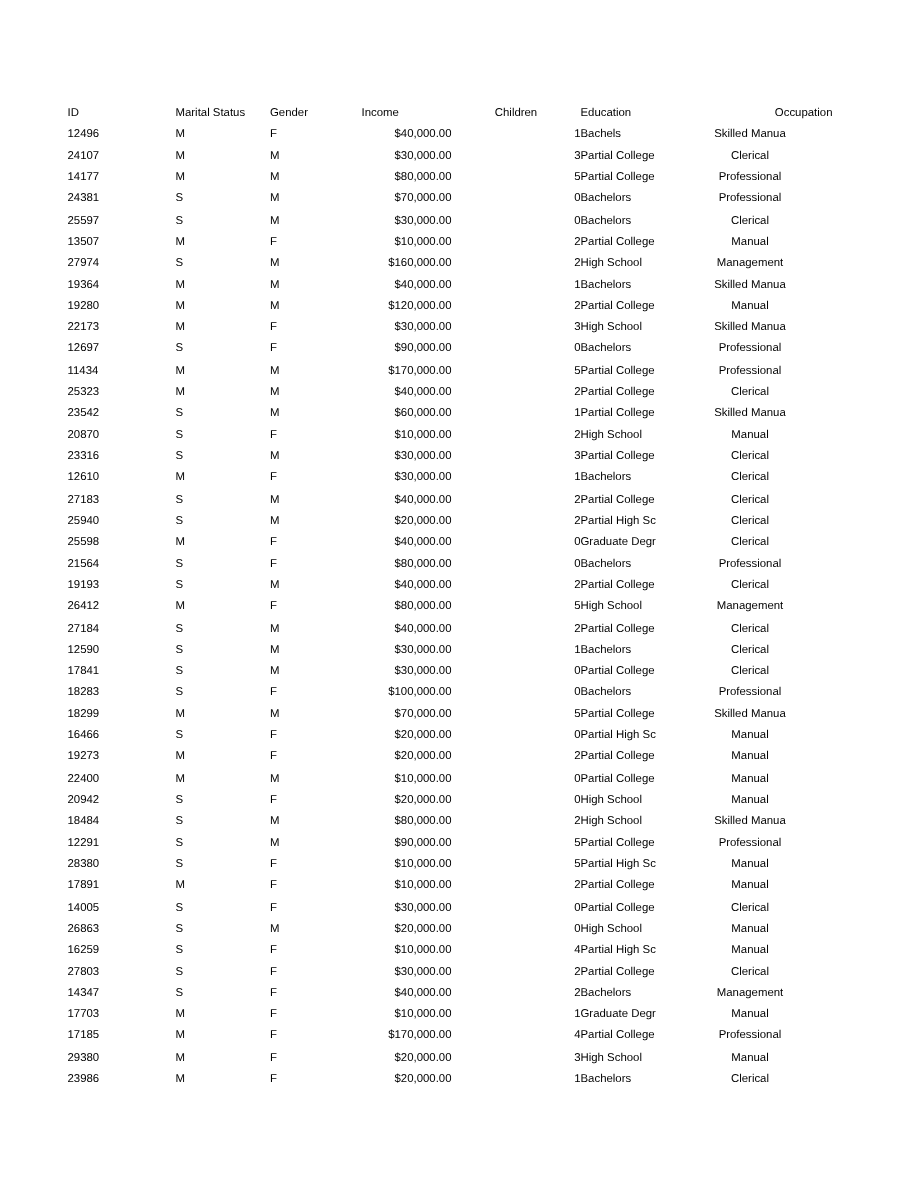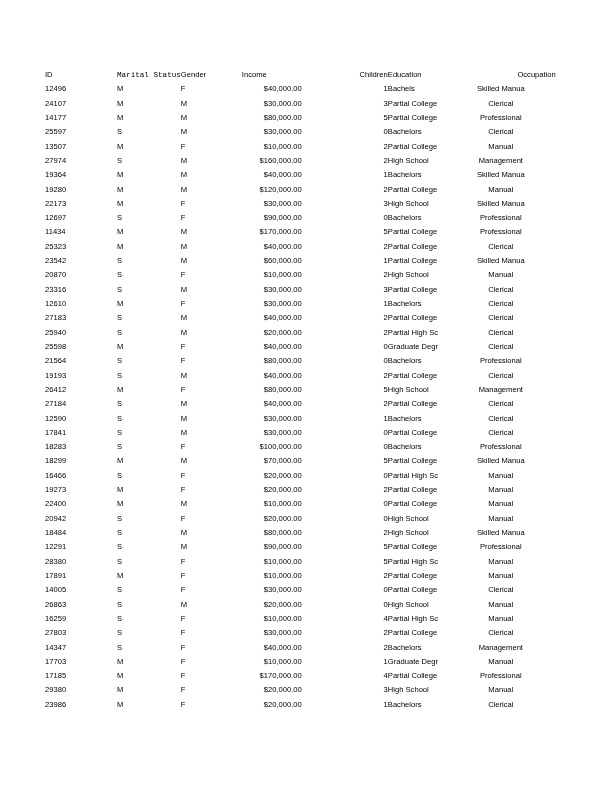--- a/index.html
+++ b/index.html
@@ -56,24 +56,24 @@
     font-weight: normal;
   }
 
   
   thead th {
     font-size: 7.6px;
     text-align: left;
     padding-bottom: 3px;
   }
   th.h-id         { text-align: left;  padding-left: 7px; }
-  th.h-marital    { text-align: left;  padding-left: 7px; font-family: Liberation Mono, monospace; }
+  th.h-marital    { text-align: left;  padding-left: 7px; }
   th.h-gender     { text-align: left;  padding-left: 0px; }
   th.h-income     { text-align: left;  padding-left: 13px; }
-  th.h-children   { text-align: right;  padding-left: 23px; }
+  th.h-children   { text-align: center;  padding-left: 23px; }
   th.h-education  { text-align: left;  padding-left: 0px; }
   th.h-occupation { text-align: right;  padding-left: 0px; }
 
   
   td.d-id         { text-align: left; padding-right: 4px; }
   td.d-marital    { text-align: left;  }
   td.d-gender     { text-align: left;  }
   td.d-income     { text-align: right; padding-right: 1px; }
   td.d-children   { text-align: right; padding-right: 1px; }
   td.d-education  { text-align: left;  padding-left: 2px; }
@@ -126,20 +126,29 @@
         <tr>
           <td class="d-id">14177</td>
           <td class="d-marital">M</td>
           <td class="d-gender">M</td>
           <td class="d-income">$80,000.00</td>
           <td class="d-children">5</td>
           <td class="d-education">Partial College</td>
           <td class="d-occupation">Professional</td>
         </tr>
         <tr>
+          <td class="d-id">24381</td>
+          <td class="d-marital">S</td>
+          <td class="d-gender">M</td>
+          <td class="d-income">$70,000.00</td>
+          <td class="d-children">0</td>
+          <td class="d-education">Bachelors</td>
+          <td class="d-occupation">Professional</td>
+        </tr>
+        <tr>
           <td class="d-id">25597</td>
           <td class="d-marital">S</td>
           <td class="d-gender">M</td>
           <td class="d-income">$30,000.00</td>
           <td class="d-children">0</td>
           <td class="d-education">Bachelors</td>
           <td class="d-occupation">Clerical</td>
         </tr>
         <tr>
           <td class="d-id">13507</td>

